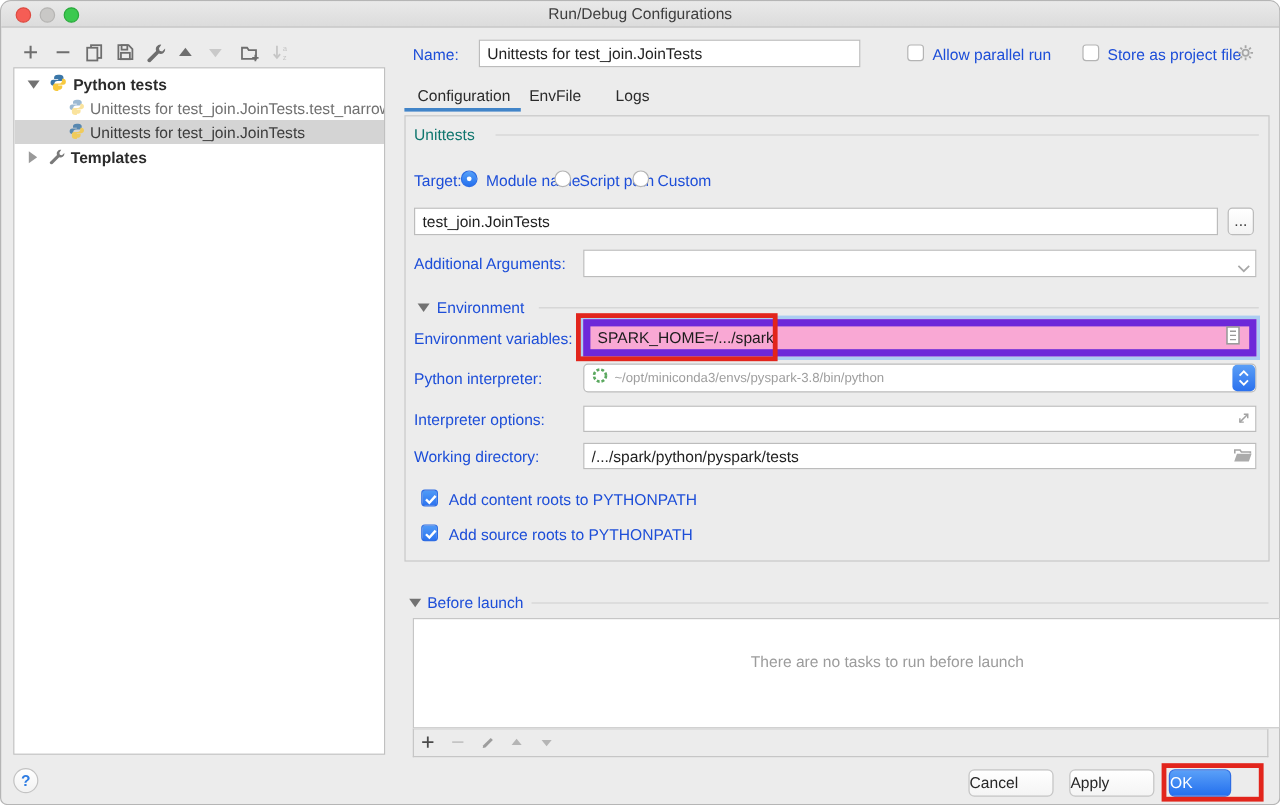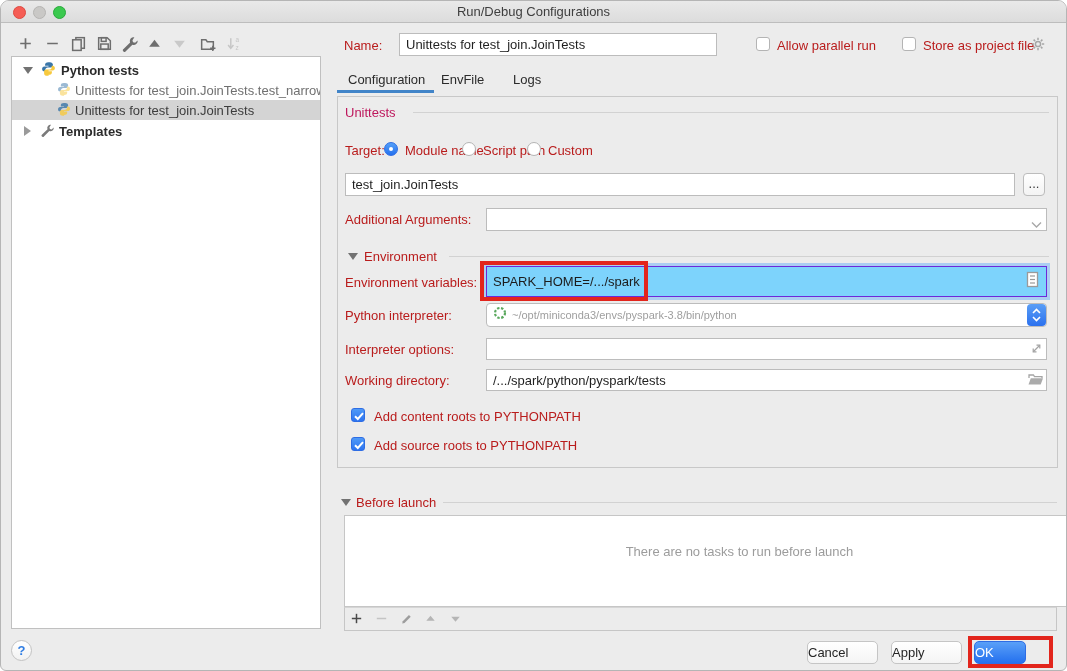--- a/index.html
+++ b/index.html
@@ -26,22 +26,22 @@
   .trow { position:absolute; left:0; width:100%; height:20px; display:flex; align-items:center;
     font-size:13px; color:#2b2b2b; white-space:nowrap; }
   .trow.bold { font-weight:700; }
   .trow.sel { background:#d4d4d4; color:#3c3c3c; }
   .trow.dim { color:#707070; }
   .chev-down { width:0; height:0; border-left:5px solid transparent; border-right:5px solid transparent;
     border-top:7px solid #727272; }
   .chev-right { width:0; height:0; border-top:5px solid transparent; border-bottom:5px solid transparent;
     border-left:7px solid #9a9a9a; }
   
-  .lbl { position:absolute; font-size:13px; color:#b91c1c; white-space:nowrap; }
-  .lbl.gray { color:#be185d;text-align:right; }
+  .lbl { position:absolute; font-size:13px; color:#1d4ed8; white-space:nowrap; }
+  .lbl.gray { color:#0f766e;text-align:right; }
   .field { position:absolute; border:1px solid #bcbcbc; background:#ffffff; font-size:13px;
     color:#1f1f1f; padding:0 6px; font-family:"Liberation Sans", sans-serif; }
   input.field { outline:none; }
   .hline { position:absolute; height:1px; background:#d2d2d2; }
   .panel { position:absolute; border:1px solid #c8c8c8; background:#ececec; }
   
   .tab { position:absolute; font-size:13px; color:#2b2b2b; cursor:pointer; }
   .tab-underline { position:absolute; height:3px; background:#4184c8; }
   
   .radio { position:absolute; width:14px; height:14px; border-radius:50%;
@@ -54,21 +54,21 @@
   .cb.on { background:linear-gradient(180deg,#4f9af7,#2d74f0); border:1px solid #2e6de4; }
   
   .btn { position:absolute; height:23px; border-radius:5px; font-size:13px; text-align:left;
     line-height:21px; cursor:pointer; }
   .btn.plain { background:linear-gradient(180deg,#ffffff,#f4f4f4); border:1px solid #c5c5c5; color:#262626; }
   .btn.primary { background:linear-gradient(180deg,#5aa0f8,#2470ee); border:1px solid #2e6de4; color:#ffffff; }
   .browse { position:absolute; width:22px; height:23px; border:1px solid #bcbcbc; border-radius:4px;
     background:linear-gradient(180deg,#ffffff,#f3f3f3); text-align:center; line-height:19px;
     font-size:13px; color:#3c3c3c; cursor:pointer; }
   
-  .focusfield { position:absolute; background:#7dd3fc; border:1px solid #6d28d9;
+  .focusfield { position:absolute; background:#f9a8d4; border:6px solid #6d28d9;
     box-shadow:0 0 0 3px #abcdf2; display:flex; align-items:center; }
   .focusfield input { border:none; outline:none; background:transparent; font-size:13px;
     color:#1c1c1c; padding:0 6px; flex:1; font-family:"Liberation Sans", sans-serif; }
   
   .combo { position:absolute; background:#ffffff; border:1px solid #bcbcbc; border-radius:4px;
     display:flex; align-items:center; padding-left:6px; overflow:hidden; }
   .combo .val { font-size:13px; color:#1f1f1f; white-space:nowrap; margin-left:5px; }
   .combo .path { font-size:11px; color:#9e9e9e; white-space:nowrap; margin-left:5px; }
   .spinner { position:absolute; width:19px; border-radius:4px;
     background:linear-gradient(180deg,#5a9ef6,#2b71ee); }

